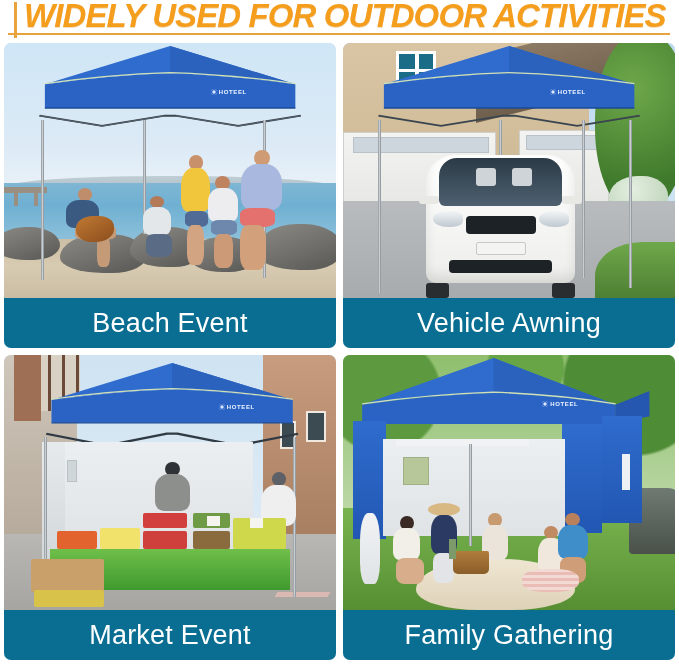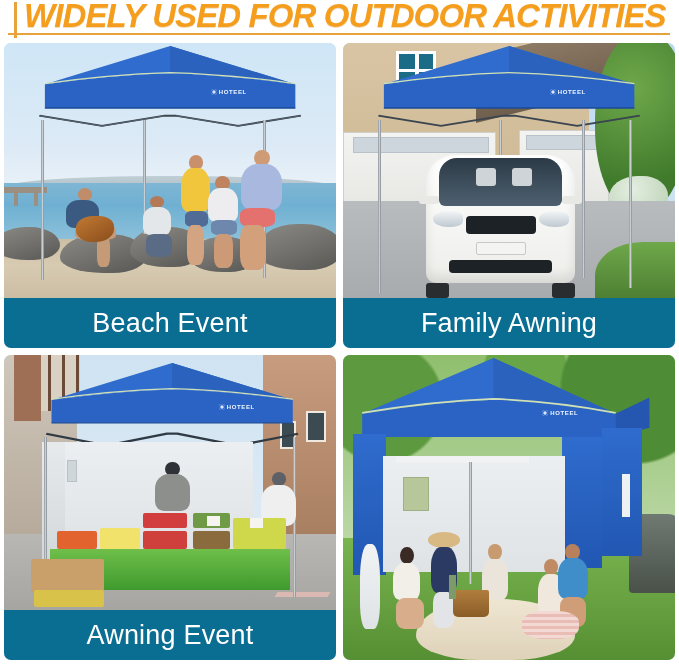--- a/index.html
+++ b/index.html
@@ -271,21 +271,21 @@
         <div class="car-lamp" style="left:27%;top:66%;width:9%;height:6%;"></div>
         <div class="car-lamp" style="left:59%;top:66%;width:9%;height:6%;"></div>
         <div class="car-grille" style="left:37%;top:68%;width:21%;height:7%;"></div>
         <div class="car-plate" style="left:40%;top:78%;width:15%;height:5%;"></div>
         <div class="car-grille" style="left:32%;top:85%;width:31%;height:5%;"></div>
         <div class="lyr" style="left:23%;top:60%;width:6%;height:3%;background:#e8e8e5;border-radius:3px;"></div>
         <div class="lyr" style="left:66%;top:60%;width:6%;height:3%;background:#e8e8e5;border-radius:3px;"></div>
         <div class="lyr" style="left:25%;bottom:0;width:7%;height:6%;background:#2a2d30;border-radius:3px;"></div>
         <div class="lyr" style="left:63%;bottom:0;width:7%;height:6%;background:#2a2d30;border-radius:3px;"></div>
       </div>
-      <div class="caption">Family Awning</div>
+      <div class="caption">Vehicle Awning</div>
     </div>
 
     <div class="panel">
       <div class="photo">
         <div class="p3-sky"></div>
         <div class="p3-bldgL"></div>
         <div class="lyr" style="left:9%;top:0;width:14%;height:22%;background:repeating-linear-gradient(90deg,#6b4a38 0 3px,#d9d1c4 3px 14px);"></div>
         <div class="lyr" style="left:3%;top:0;width:8%;height:26%;background:#9e6e55;"></div>
         <div class="p3-bldgR"></div>
         <div class="lyr" style="right:3%;top:22%;width:6%;height:12%;background:#3c4a52;border:2px solid #efe8de;"></div>
@@ -331,21 +331,21 @@
         <div class="crate" style="left:42%;top:62%;width:13%;height:6%;background:#d23d3d;"></div>
         <div class="crate" style="left:42%;top:69%;width:13%;height:7%;background:#cf3f3c;"></div>
         <div class="crate" style="left:57%;top:62%;width:11%;height:6%;background:#6f9b46;"></div>
         <div class="crate" style="left:57%;top:69%;width:11%;height:7%;background:#8a6b3d;"></div>
         <div class="crate" style="left:69%;top:64%;width:16%;height:12%;background:#cfd84a;"></div>
         <div class="crate" style="left:8%;top:80%;width:22%;height:13%;background:#c9a069;"></div>
         <div class="crate" style="left:9%;top:92%;width:21%;height:7%;background:#d8c24a;"></div>
         <div class="lyr" style="left:61%;top:63%;width:4%;height:4%;background:#f6f4ee;"></div>
         <div class="lyr" style="left:74%;top:64%;width:4%;height:4%;background:#f6f4ee;"></div>
       </div>
-      <div class="caption">Awning Event</div>
+      <div class="caption">Market Event</div>
     </div>
 
     <div class="panel">
       <div class="photo">
         <div class="p4-sky"></div>
         <div class="p4-trees"></div>
         <div class="p4-grass"></div>
         <div class="p4-car" style="right:-2%;top:52%;width:16%;height:26%;"></div>
 
         <div class="canopy" style="left:3%;top:1%;width:92%;height:32%;">
@@ -394,16 +394,17 @@
         </div>
         <div class="person" style="left:64%;top:62%;width:11%;height:29%;">
           <div class="head" style="left:26%;top:0;width:40%;height:18%;background:#b9805c;"></div>
           <div class="body" style="left:6%;top:16%;width:82%;height:46%;background:#3f8ec9;"></div>
           <div class="leg1" style="left:12%;top:60%;width:72%;height:34%;background:#cf9d78;"></div>
         </div>
         <div class="lyr" style="left:33%;top:77%;width:11%;height:9%;background:linear-gradient(180deg,#b07d3d,#8a5d28);border-radius:2px 2px 5px 5px;"></div>
         <div class="lyr" style="left:54%;top:84%;width:17%;height:9%;background:repeating-linear-gradient(180deg,#f3d9d4 0 3px,#e9bdb5 3px 6px);border-radius:40%;"></div>
         <div class="lyr" style="left:32%;top:72%;width:2%;height:8%;background:#7c9a6a;"></div>
       </div>
+      <div class="caption">Family Gathering</div>
     </div>
 
   </div>
 </div>
 
 </body></html>

